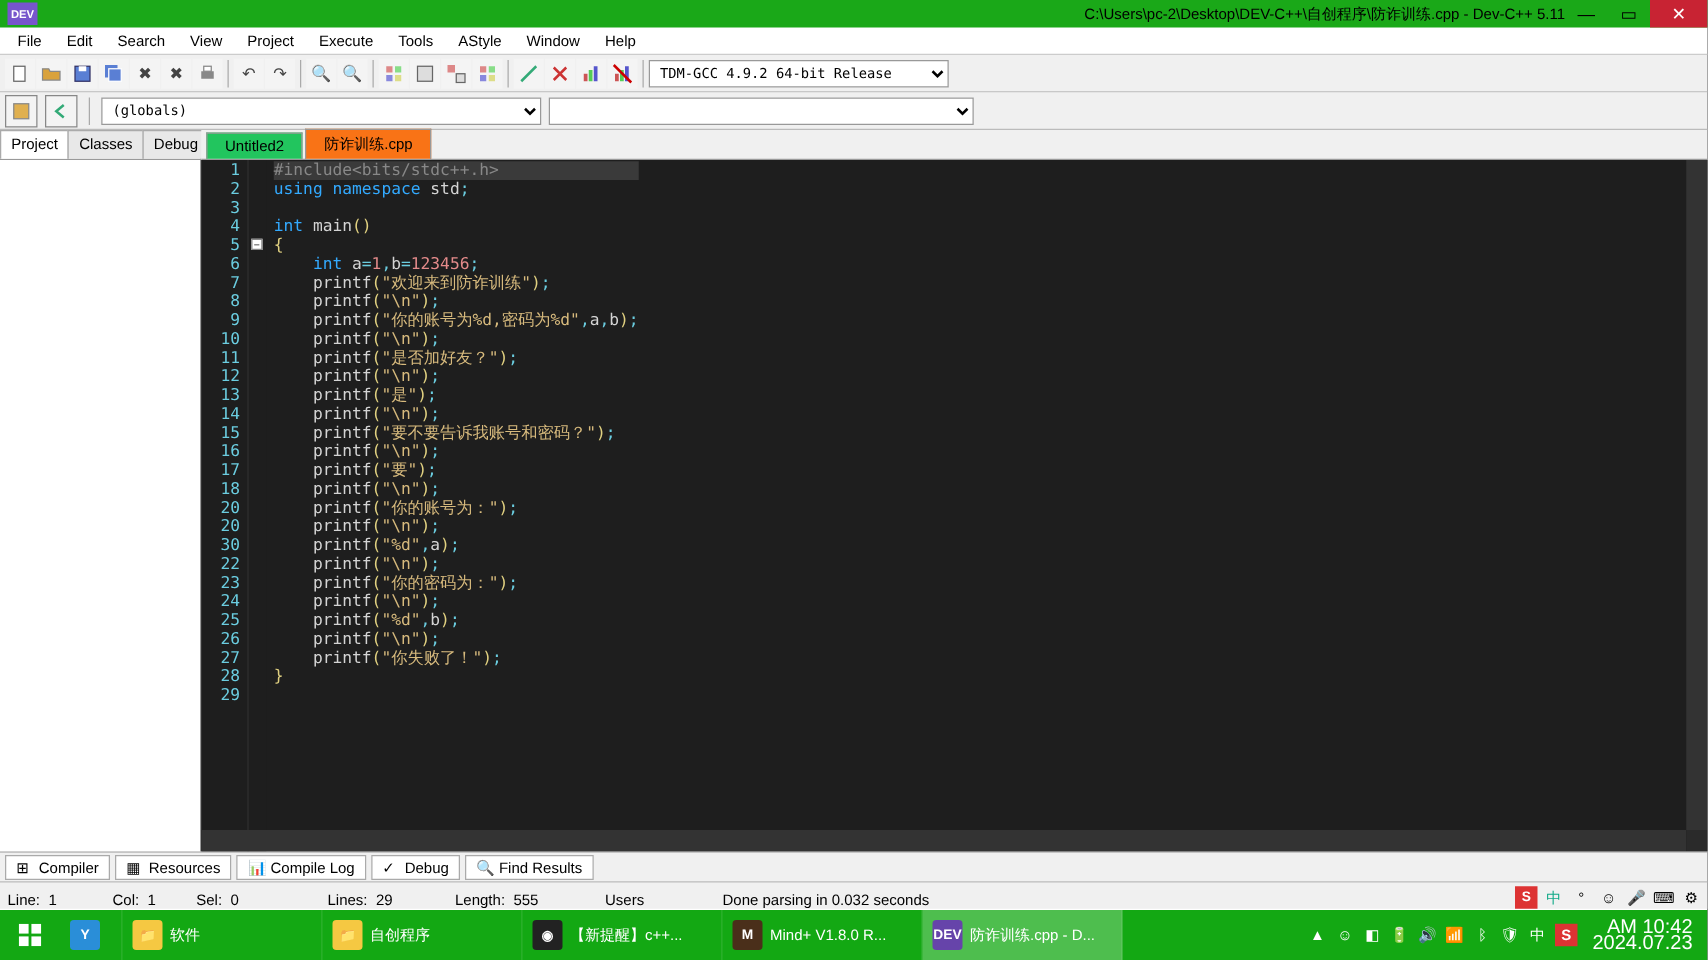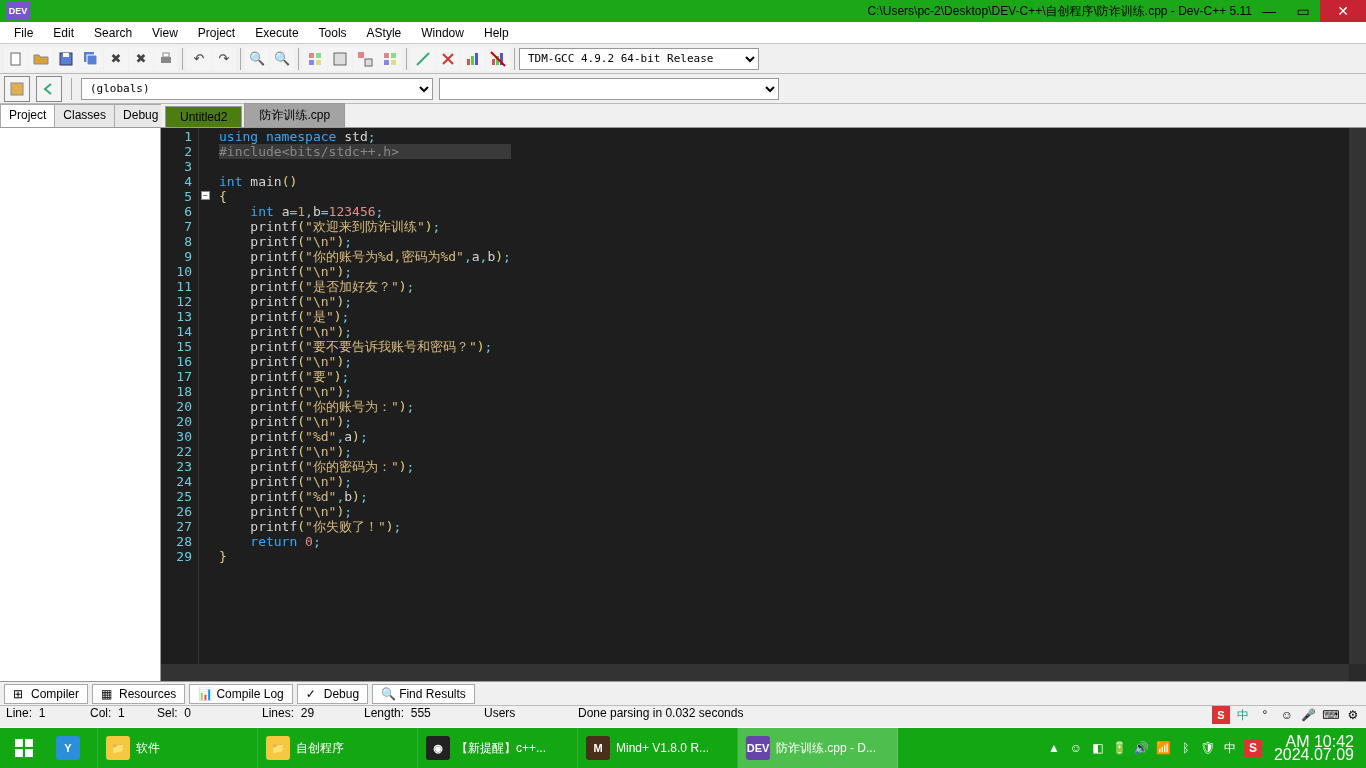--- a/index.html
+++ b/index.html
@@ -28,22 +28,22 @@
 .mainarea { display: flex; height: 577px; }
 
 .sidebar { width: 161px; background: #f0f0f0; border-right: 1px solid #999; display: flex; flex-direction: column; }
 .sidebar-tabs { display: flex; height: 24px; border-bottom: 1px solid #999; }
 .sidebar-tab { padding: 3px 8px; background: #e8e8e8; border: 1px solid #aaa; border-bottom: none; font-size: 12px; margin-right: -1px; }
 .sidebar-tab.active { background: #fff; }
 .sidebar-body { flex: 1; background: #fff; }
 
 .editor-zone { flex: 1; display: flex; flex-direction: column; }
 .editor-tabs { height: 24px; background: #f0f0f0; display: flex; align-items: flex-end; padding-left: 4px; border-bottom: 1px solid #999; }
-.editor-tab { padding: 3px 14px; background: #4d7c0f; border: 1px solid #999; border-bottom: none; font-size: 12px; margin-right: 2px; }
-.editor-tab.active { background: #a3a3a3; }
+.editor-tab { padding: 3px 14px; background: #22c55e; border: 1px solid #999; border-bottom: none; font-size: 12px; margin-right: 2px; }
+.editor-tab.active { background: #f97316; }
 
 .code-area { flex: 1; background: #1e1e1e; display: flex; font-family: Consolas, monospace; font-size: 13px; overflow: hidden; position: relative; }
 .gutter { width: 38px; background: #1e1e1e; text-align: right; padding: 1px 6px 0 0; color: #6bcde0; border-right: 1px solid #333; }
 .gutter-line { height: 15px; line-height: 15px; }
 .fold { width: 14px; background: #1e1e1e; }
 .fold-mark { width: 9px; height: 9px; border: 1px solid #888; background: #fff; margin-left: 2px; margin-top: 3px; font-size: 8px; line-height: 7px; text-align: center; color: #333; }
 .fold-row { height: 15px; }
 .code-lines { padding: 1px 0 0 6px; }
 .code-line { height: 15px; line-height: 15px; white-space: pre; color: #d4d4d4; }
 .code-line.hl { background: #3a3a3a; }
@@ -58,21 +58,21 @@
 .k-br { color: #e0d080; }
 .k-inc { color: #888; }
 .scroll-v { position: absolute; right: 0; top: 0; bottom: 17px; width: 17px; background: #333; }
 .scroll-h { position: absolute; bottom: 0; left: 0; right: 17px; height: 17px; background: #333; }
 .scroll-corner { position: absolute; bottom: 0; right: 0; width: 17px; height: 17px; background: #2a2a2a; }
 
 .bottom-tabs { height: 24px; background: #f0f0f0; border-top: 1px solid #999; display: flex; align-items: center; padding: 2px 4px; gap: 4px; }
 .bottom-tab { padding: 2px 8px; border: 1px solid #aaa; background: #fff; display: flex; align-items: center; gap: 4px; font-size: 12px; }
 .bottom-tab .ico { width: 14px; height: 14px; }
 
-.statusbar { height: 22px; background: #f0f0f0; border-top: 1px solid #bbb; display: flex; align-items: flex-start; font-size: 12px; position: relative; }
+.statusbar { height: 22px; background: #f0f0f0; border-top: 1px solid #bbb; display: flex; align-items: flex-end; font-size: 12px; position: relative; }
 .statusbar .cell { padding: 0 6px; }
 .statusbar .cellfix { position: absolute; }
 .statusbar .right-icons { position: absolute; right: 4px; display: flex; gap: 4px; }
 .sicon { width: 18px; height: 18px; display: flex; align-items: center; justify-content: center; }
 
 .taskbar { height: 40px; background: #13a813; display: flex; align-items: center; padding: 0; position: absolute; bottom: 0; left: 0; right: 0; }
 .startbtn { width: 48px; height: 40px; display: flex; align-items: center; justify-content: center; color: #fff; font-size: 18px; }
 .taskbtn { height: 40px; padding: 0 8px; display: flex; align-items: center; gap: 6px; color: #fff; font-size: 12px; border-right: 1px solid rgba(255,255,255,0.12); min-width: 50px; }
 .taskbtn.active { background: rgba(255,255,255,0.25); }
 .taskbtn .ticon { width: 24px; height: 24px; background: #555; border-radius: 3px; display: flex; align-items: center; justify-content: center; color: #fff; font-size: 11px; font-weight: bold; }
@@ -290,22 +290,22 @@
           <div class="fold-row"></div>
           <div class="fold-row"></div>
           <div class="fold-row"></div>
           <div class="fold-row"></div>
           <div class="fold-row"></div>
           <div class="fold-row"></div>
           <div class="fold-row"></div>
           <div class="fold-row"></div>
         </div>
       <div class="code-lines" id="codelines">
+          <div class="code-line hl"><span class="k-pp">#include</span><span class="k-inc">&lt;bits/stdc++.h&gt;</span></div>
           <div class="code-line"><span class="k-kw">using</span><span> </span><span class="k-kw">namespace</span><span> </span><span class="k-id">std</span><span class="k-punc">;</span></div>
-          <div class="code-line hl"><span class="k-pp">#include</span><span class="k-inc">&lt;bits/stdc++.h&gt;</span></div>
           <div class="code-line"><span></span></div>
           <div class="code-line"><span class="k-type">int</span><span> </span><span class="k-fn">main</span><span class="k-br">()</span></div>
           <div class="code-line"><span class="k-br">{</span></div>
           <div class="code-line"><span>    </span><span class="k-type">int</span><span> </span><span class="k-id">a</span><span class="k-punc">=</span><span class="k-num">1</span><span class="k-punc">,</span><span class="k-id">b</span><span class="k-punc">=</span><span class="k-num">123456</span><span class="k-punc">;</span></div>
           <div class="code-line"><span>    </span><span class="k-fn">printf</span><span class="k-br">(</span><span class="k-str">"欢迎来到防诈训练"</span><span class="k-br">)</span><span class="k-punc">;</span></div>
           <div class="code-line"><span>    </span><span class="k-fn">printf</span><span class="k-br">(</span><span class="k-str">"\n"</span><span class="k-br">)</span><span class="k-punc">;</span></div>
           <div class="code-line"><span>    </span><span class="k-fn">printf</span><span class="k-br">(</span><span class="k-str">"你的账号为%d,密码为%d"</span><span class="k-punc">,</span><span class="k-id">a</span><span class="k-punc">,</span><span class="k-id">b</span><span class="k-br">)</span><span class="k-punc">;</span></div>
           <div class="code-line"><span>    </span><span class="k-fn">printf</span><span class="k-br">(</span><span class="k-str">"\n"</span><span class="k-br">)</span><span class="k-punc">;</span></div>
           <div class="code-line"><span>    </span><span class="k-fn">printf</span><span class="k-br">(</span><span class="k-str">"是否加好友？"</span><span class="k-br">)</span><span class="k-punc">;</span></div>
           <div class="code-line"><span>    </span><span class="k-fn">printf</span><span class="k-br">(</span><span class="k-str">"\n"</span><span class="k-br">)</span><span class="k-punc">;</span></div>
@@ -317,21 +317,20 @@
           <div class="code-line"><span>    </span><span class="k-fn">printf</span><span class="k-br">(</span><span class="k-str">"\n"</span><span class="k-br">)</span><span class="k-punc">;</span></div>
           <div class="code-line"><span>    </span><span class="k-fn">printf</span><span class="k-br">(</span><span class="k-str">"你的账号为："</span><span class="k-br">)</span><span class="k-punc">;</span></div>
           <div class="code-line"><span>    </span><span class="k-fn">printf</span><span class="k-br">(</span><span class="k-str">"\n"</span><span class="k-br">)</span><span class="k-punc">;</span></div>
           <div class="code-line"><span>    </span><span class="k-fn">printf</span><span class="k-br">(</span><span class="k-str">"%d"</span><span class="k-punc">,</span><span class="k-id">a</span><span class="k-br">)</span><span class="k-punc">;</span></div>
           <div class="code-line"><span>    </span><span class="k-fn">printf</span><span class="k-br">(</span><span class="k-str">"\n"</span><span class="k-br">)</span><span class="k-punc">;</span></div>
           <div class="code-line"><span>    </span><span class="k-fn">printf</span><span class="k-br">(</span><span class="k-str">"你的密码为："</span><span class="k-br">)</span><span class="k-punc">;</span></div>
           <div class="code-line"><span>    </span><span class="k-fn">printf</span><span class="k-br">(</span><span class="k-str">"\n"</span><span class="k-br">)</span><span class="k-punc">;</span></div>
           <div class="code-line"><span>    </span><span class="k-fn">printf</span><span class="k-br">(</span><span class="k-str">"%d"</span><span class="k-punc">,</span><span class="k-id">b</span><span class="k-br">)</span><span class="k-punc">;</span></div>
           <div class="code-line"><span>    </span><span class="k-fn">printf</span><span class="k-br">(</span><span class="k-str">"\n"</span><span class="k-br">)</span><span class="k-punc">;</span></div>
           <div class="code-line"><span>    </span><span class="k-fn">printf</span><span class="k-br">(</span><span class="k-str">"你失败了！"</span><span class="k-br">)</span><span class="k-punc">;</span></div>
-          <div class="code-line"><span>    </span><span class="k-kw">return</span><span> </span><span class="k-num">0</span><span class="k-punc">;</span></div>
           <div class="code-line"><span class="k-br">}</span></div>
         </div>
       <div class="scroll-v"></div>
       <div class="scroll-h"></div>
       <div class="scroll-corner"></div>
     </div>
   </div>
 </div>
 
 <div class="bottom-tabs" id="bottomtabs">
@@ -416,16 +415,16 @@
     <div class="ticon2">◧</div>
     <div class="ticon2">🔋</div>
     <div class="ticon2">🔊</div>
     <div class="ticon2">📶</div>
     <div class="ticon2">ᛒ</div>
     <div class="ticon2">🛡</div>
     <div class="ticon2">中</div>
     <div class="ticon2" style="background:#d33;width:18px;height:18px;font-weight:bold">S</div>
     <div class="clock">
       <div>AM 10:42</div>
-      <div>2024.07.09</div>
+      <div>2024.07.23</div>
     </div>
   </div>
 </div>
 
 </body></html>

